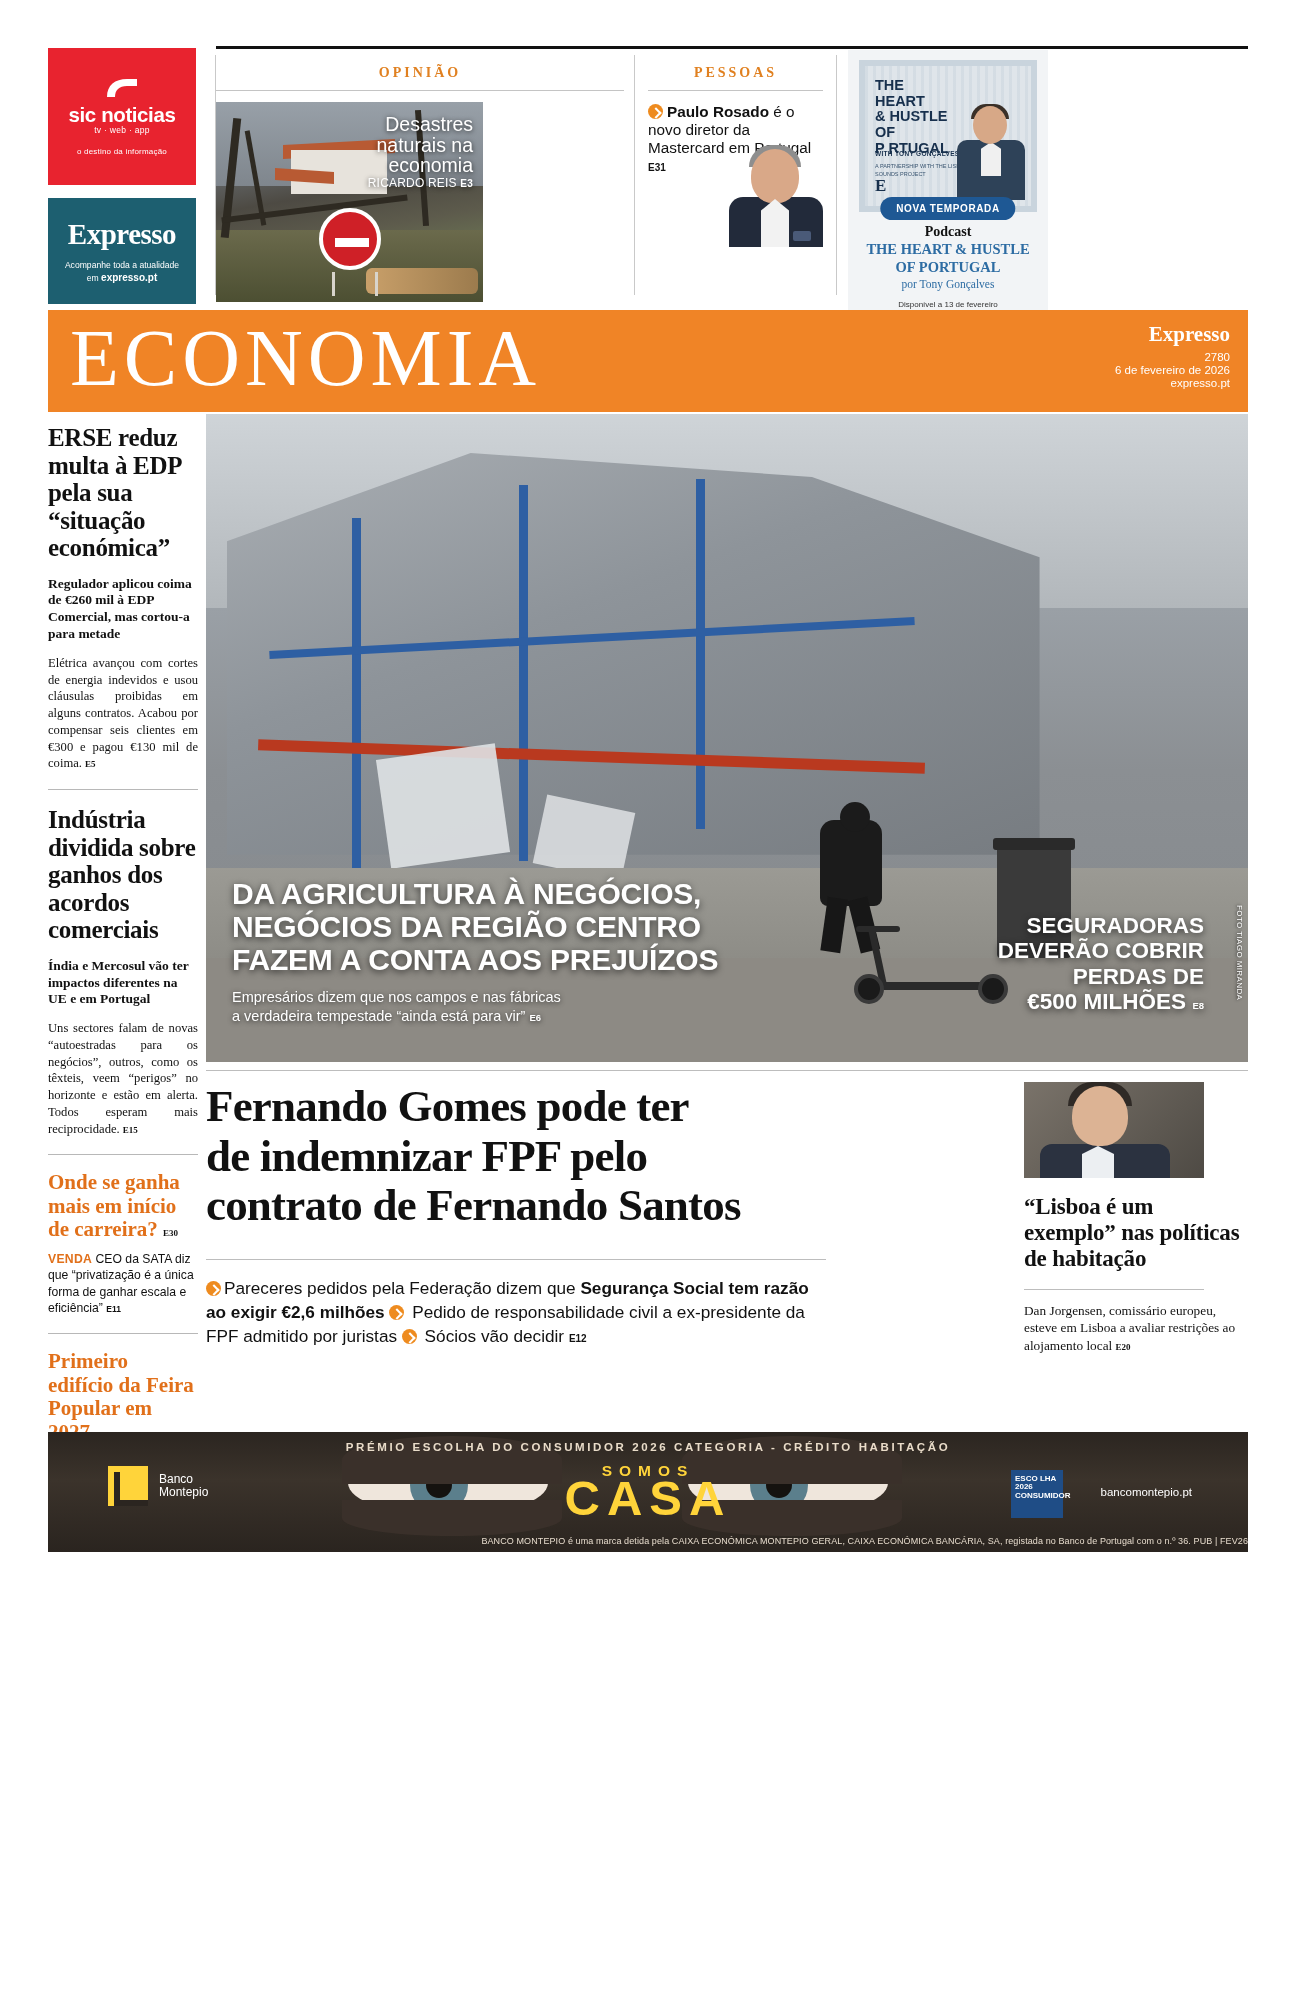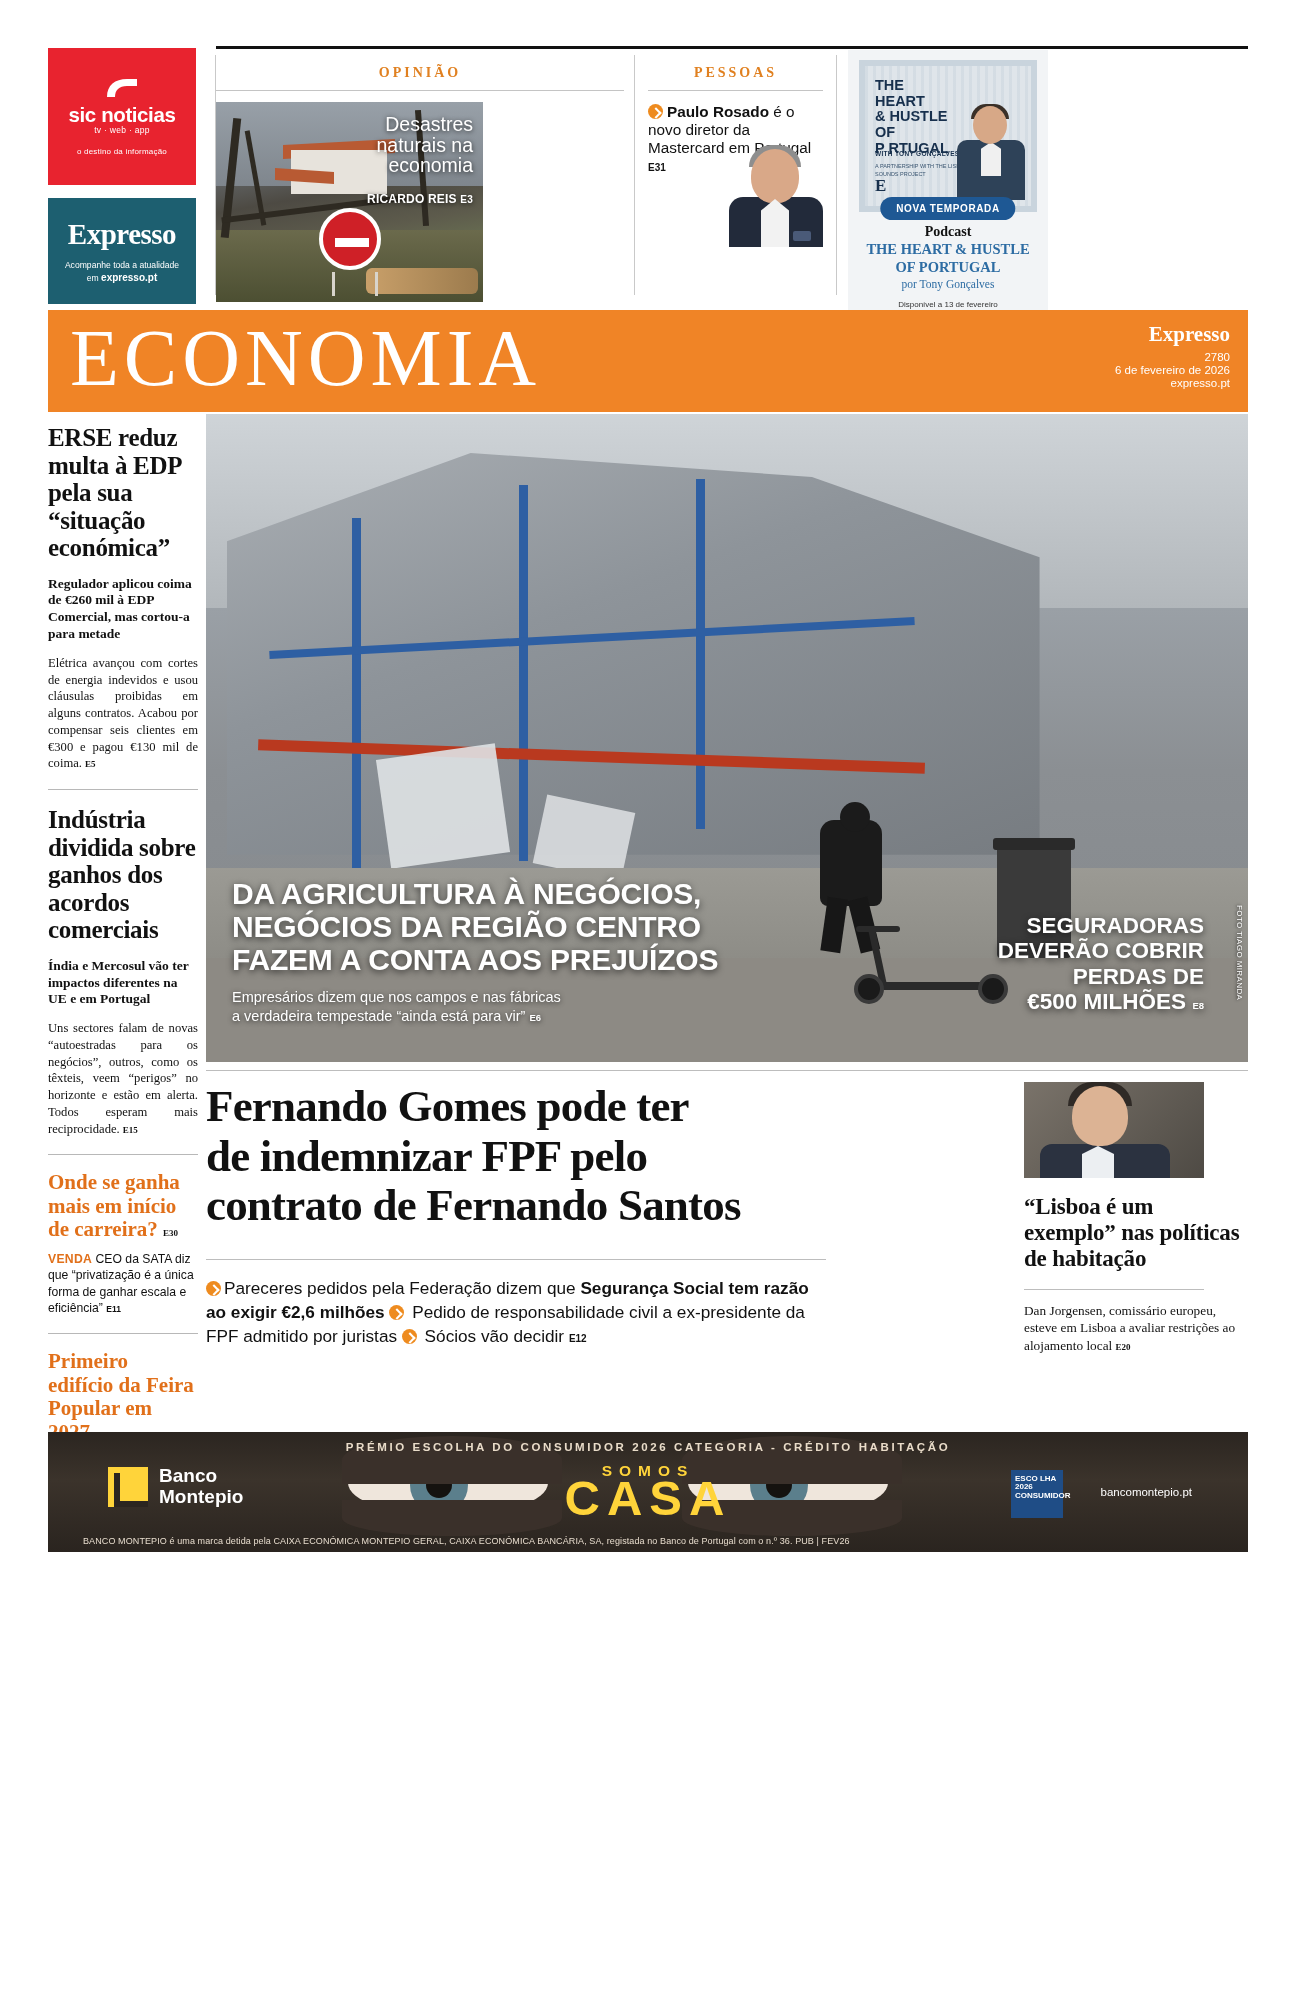--- a/index.html
+++ b/index.html
@@ -66,21 +66,21 @@
     position:absolute; left:50%; bottom:16%; width:62px; height:62px; border-radius:50%;
     background:#cf2027; border:4px solid #fff; transform:translateX(-50%);
   }
   .op-photo .sign:after { content:''; position:absolute; left:12px; top:26px; width:34px; height:9px; background:#fff; }
   .op-photo .legs { position:absolute; left:52%; bottom:3%; width:46px; height:24px; border-left:3px solid #d8d4cc; border-right:3px solid #d8d4cc; transform:translateX(-50%) skewX(0deg); }
   .op-overlay {
     position: absolute; right: 10px; top: 12px; width: 175px; text-align: right;
     color: #fff; text-shadow: 0 1px 5px rgba(0,0,0,.75);
   }
   .op-overlay .t { font-size: 19.5px; line-height: 1.06; font-weight: 400; }
-  .op-overlay .a { font-size: 12px; font-weight: 700; margin-top: 16px; letter-spacing: .2px; }
+  .op-overlay .a { font-size: 12px; font-weight: 400; margin-top: 0; letter-spacing: .2px; }
   .op-overlay .a b { font-size: 10px; }
 
   .pessoascol { position: absolute; left: 648px; top: 55px; width: 175px; height: 240px; }
   .per-item { margin-top: 12px; position: relative; }
   .arrow-ic {
     display:inline-block; width: 15px; height: 15px; border-radius: 50%;
     background: #ee8b1f; position: relative; vertical-align: -2px; margin-right: 4px;
   }
   .arrow-ic:after {
     content:''; position:absolute; left:4px; top:5px; width:6px; height:6px;
@@ -263,29 +263,29 @@
     position:absolute; left:0; top: 30px; width:100%; text-align:center;
     color: #ffd43a; font-size: 15.5px; letter-spacing: 7px; font-weight: 700;
   }
   .ad-casa {
     position:absolute; left:0; top: 42px; width:100%; text-align:center;
     color: #ffd43a; font-size: 49px; letter-spacing: 7px; font-weight: 700; line-height:1;
   }
   .ad-logo { position:absolute; left: 60px; top: 34px; display:flex; align-items:center; gap: 11px; }
   .ad-logo .mark { width: 40px; height: 40px; background: #ffd43a; position: relative; }
   .ad-logo .mark:after { content:''; position:absolute; left:6px; top:6px; width:28px; height:28px; border-left:6px solid #2b2520; border-bottom:6px solid #2b2520; }
-  .ad-logo .txt { color:#fff; font-size: 19px; font-weight: 700; line-height: 1.08; }
+  .ad-logo .txt { color:#fff; font-size: 12px; font-weight: 400; line-height: 1.08; }
   .ad-escolha {
     position:absolute; right: 185px; top: 38px; width: 52px; height: 48px;
     background:#1f4d86; color:#fff; font-size: 8px; font-weight:700; line-height:1.05;
     padding: 5px 4px; text-align:left;
   }
   .ad-url { position:absolute; right: 56px; top: 54px; color:#fff; font-size: 11.5px; }
   .ad-legal {
-    position:absolute; left: 0; bottom: 6px; width: 100%; text-align:left;
+    position:absolute; left: 0; bottom: 6px; width: 100%; text-align:right;
     color:#e7dccd; font-size: 9px; letter-spacing: .1px; padding-left: 35px;
   }
 </style>
 </head>
 <body>
 
 <div class="page">
 
   <div class="topstrip">
 

